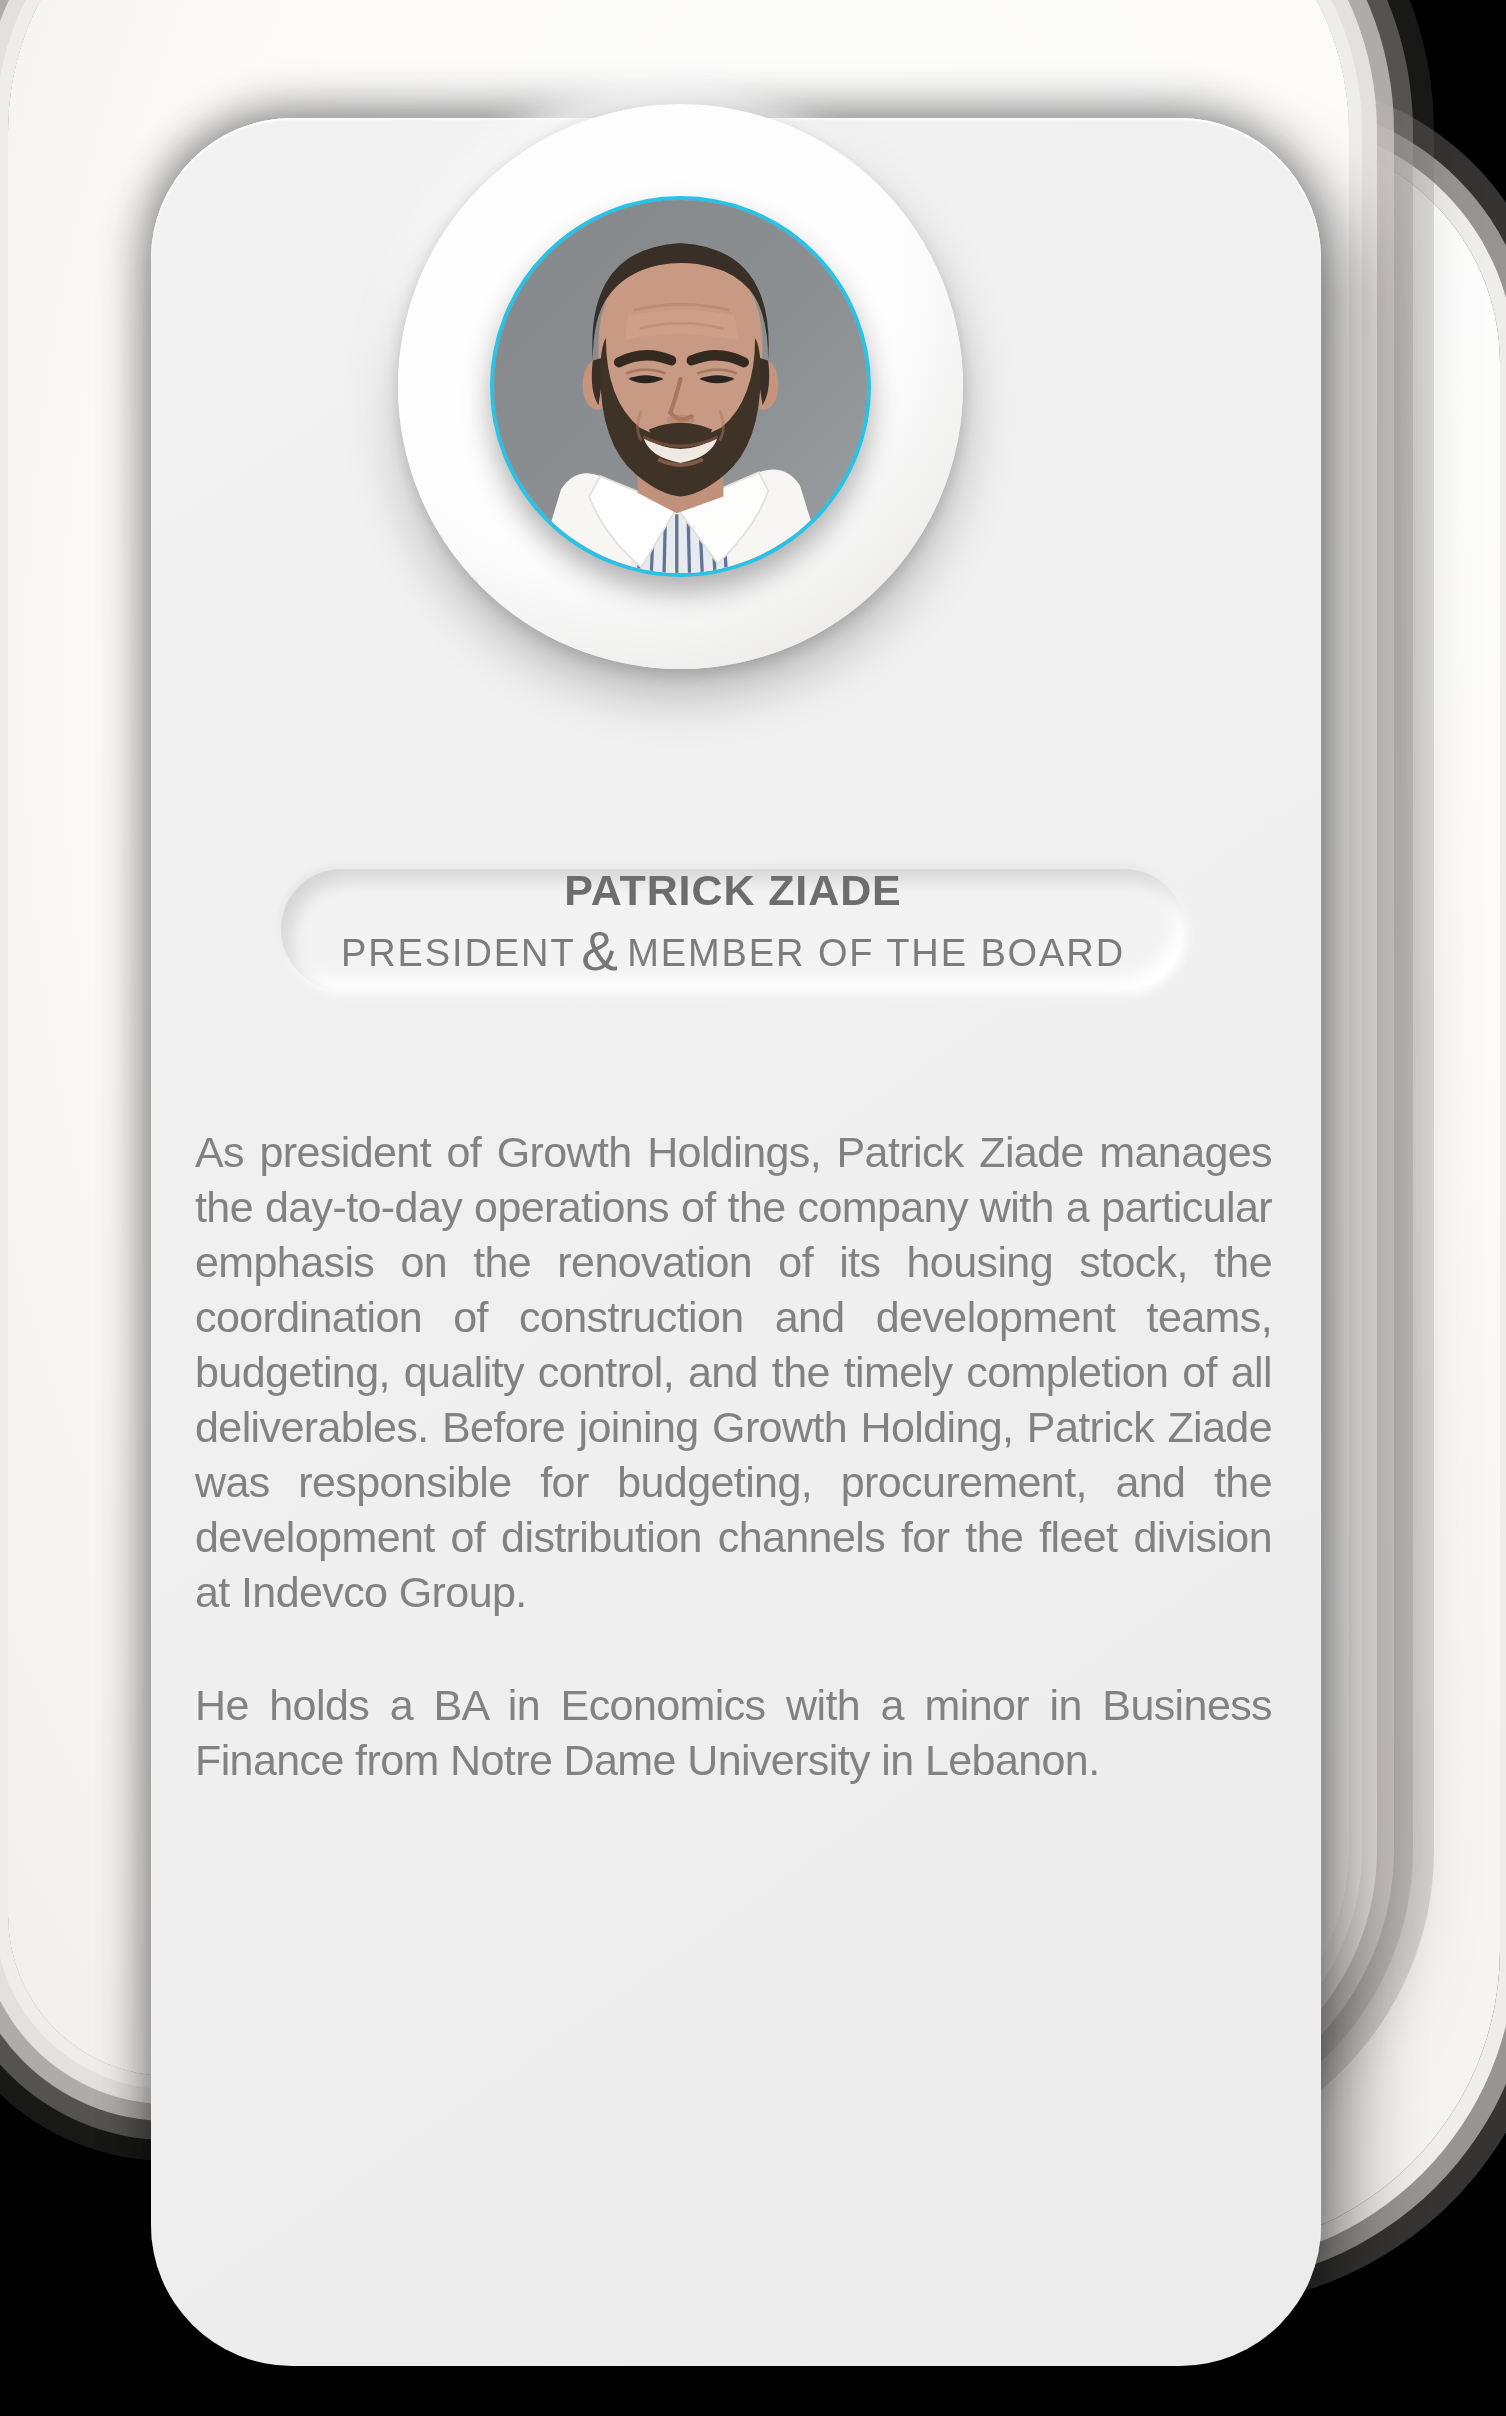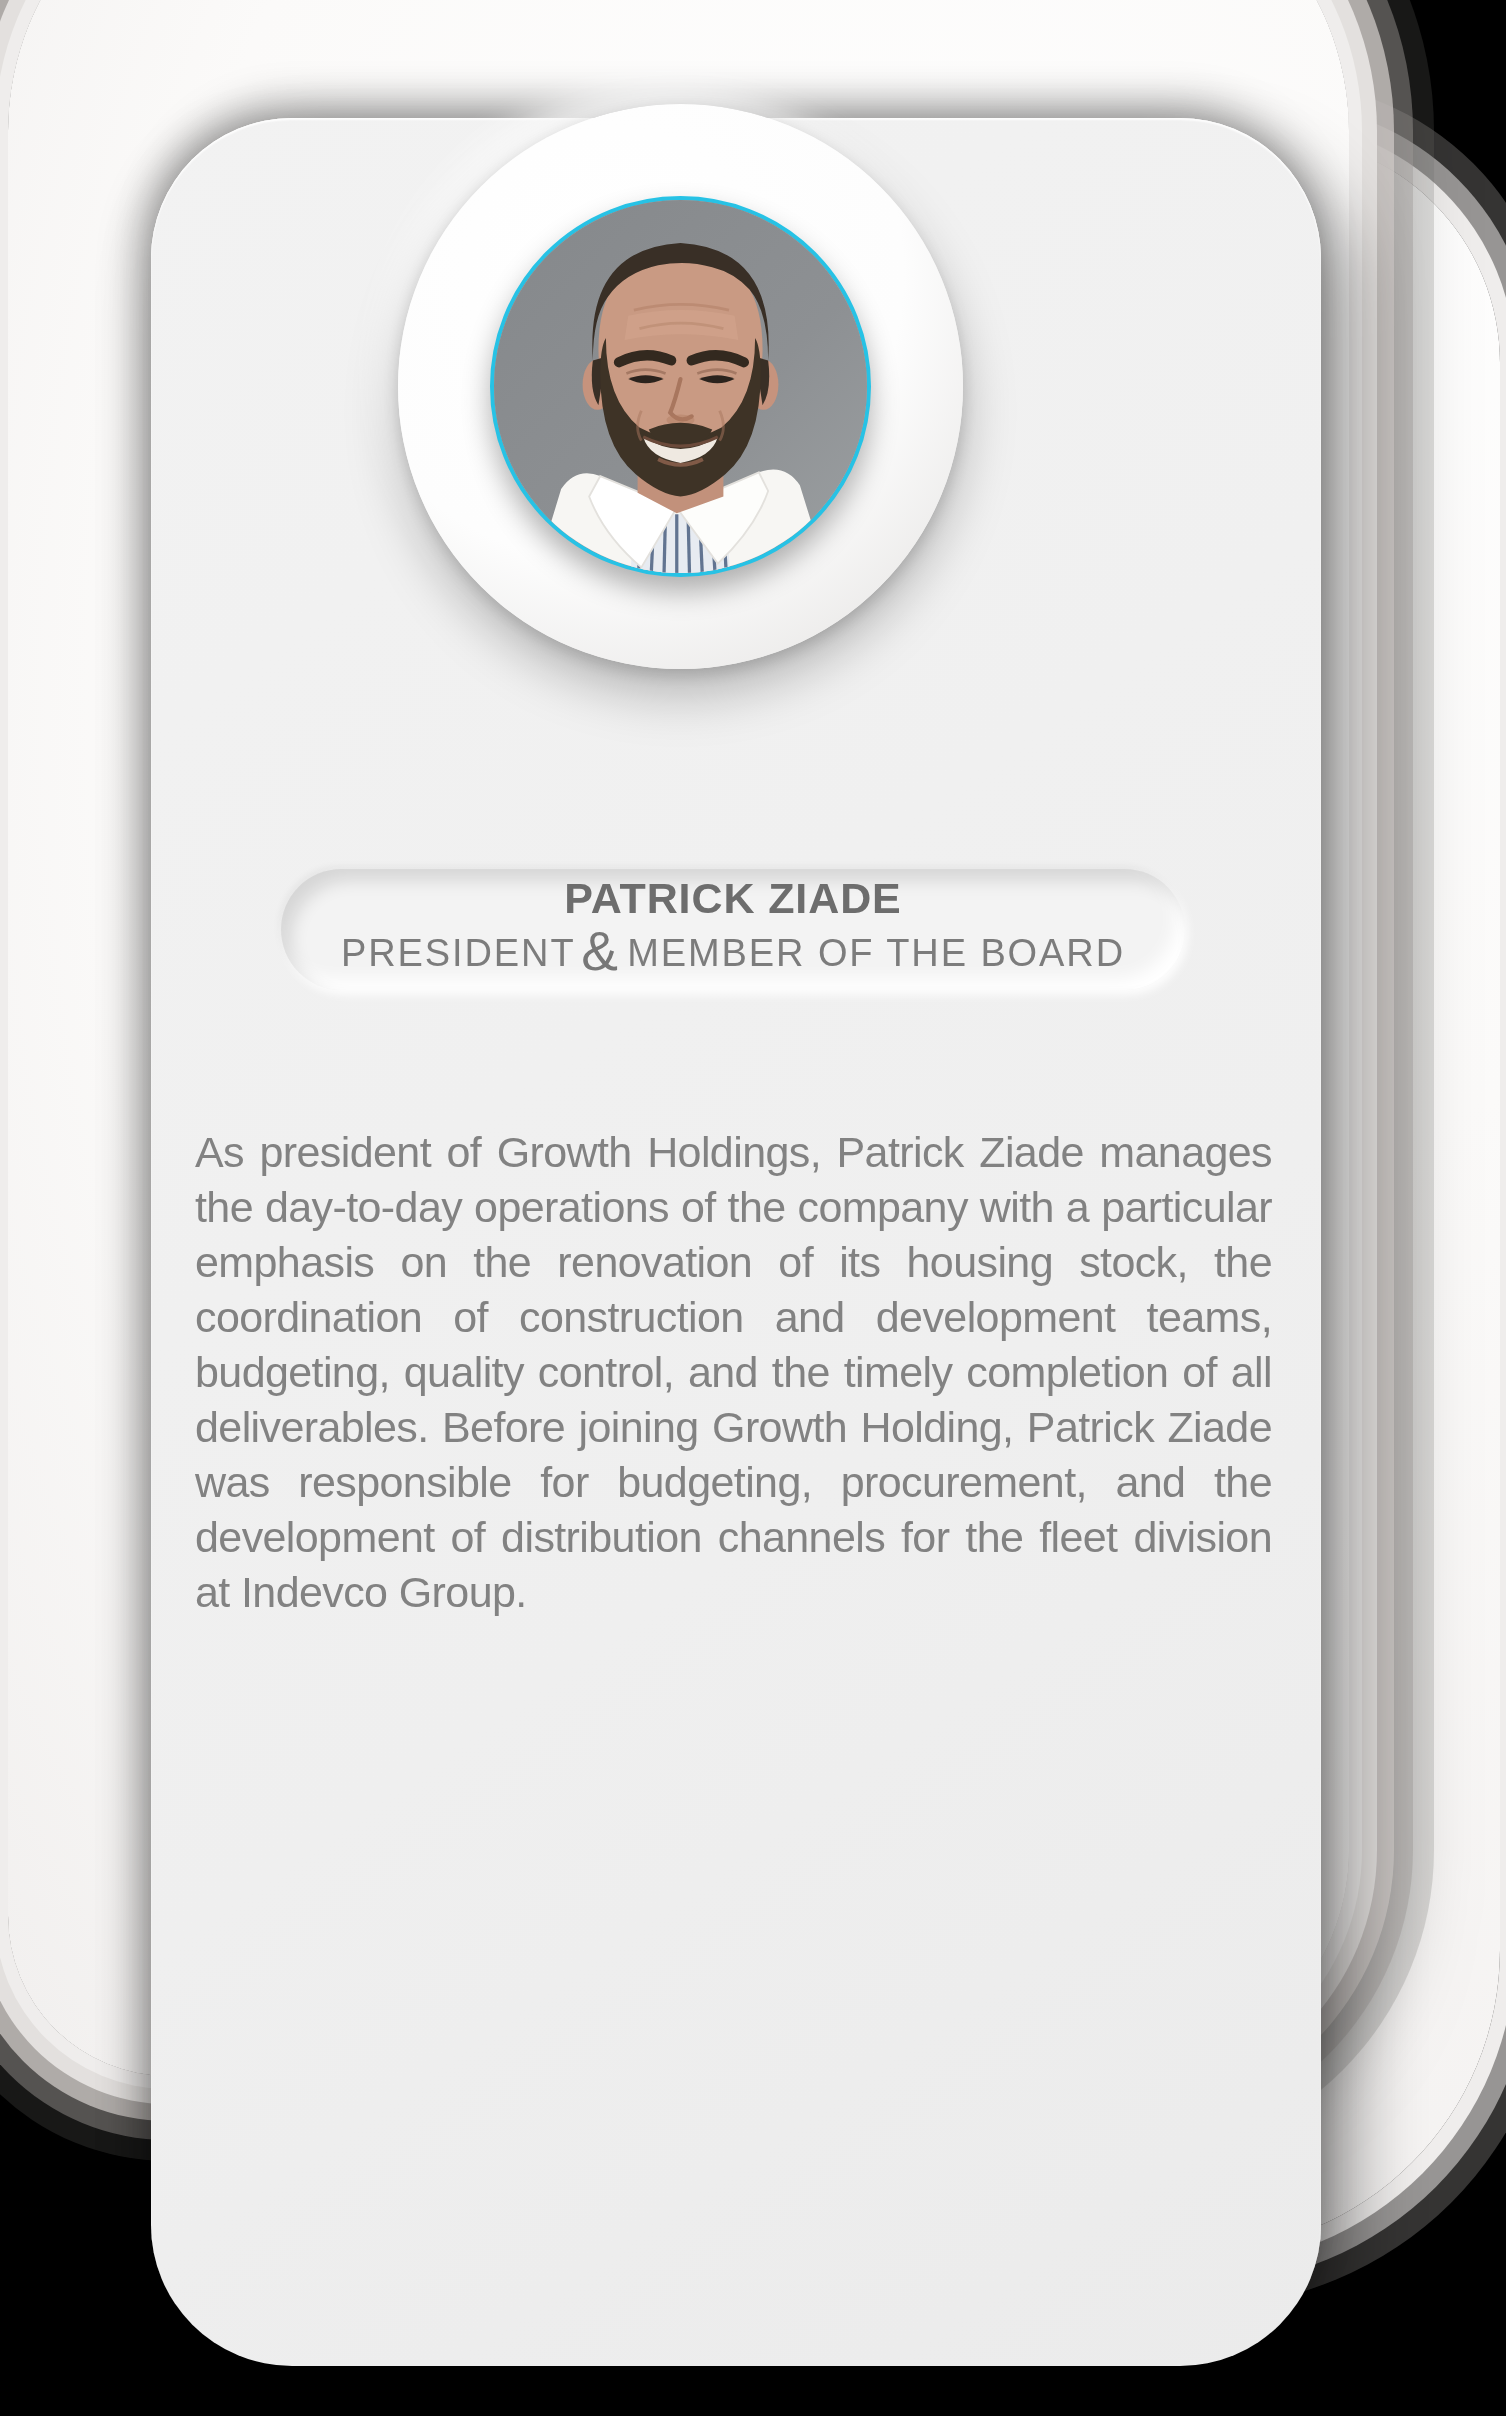--- a/index.html
+++ b/index.html
@@ -68,21 +68,21 @@
       -1.9px -2.8px 7.5px rgba(0,0,0,.05);
     display:flex;flex-direction:column;align-items:center;justify-content:center;
     text-align:center;
   }
   .person-name{
     font-size:43px;font-weight:bold;letter-spacing:0.9px;color:#6d6d6d;
     line-height:47px;margin:0;text-align:right;
   }
   .person-role{
     font-size:38px;font-weight:400;letter-spacing:1.9px;color:#7c7c7c;
-    line-height:43px;margin:8px;white-space:nowrap;
+    line-height:43px;margin:16px;white-space:nowrap;
   }
   .person-role .amp{
     font-size:55px;font-weight:400;vertical-align:-3.8px;letter-spacing:0;
     margin:0 9.4px 0 5.6px;color:#777;
   }
   
   .bio{
     position:absolute;left:28px;top:991px;width:1109px;
     color:#828282;font-size:43px;line-height:55px;
     letter-spacing:-0.6px;text-align:justify;
@@ -170,17 +170,18 @@
 
     <div class="name-plate">
       <h1 class="person-name">PATRICK ZIADE</h1>
       <div class="person-role">
         <span>PRESIDENT</span><span class="amp">&amp;</span><span>MEMBER OF THE BOARD</span>
       </div>
     </div>
 
     <div class="bio">
       <p>As president of Growth Holdings, Patrick Ziade manages the day-to-day operations of the company with a particular emphasis on the renovation of its housing stock, the coordination of construction and development teams, budgeting, quality control, and the timely completion of all deliverables. Before joining Growth Holding, Patrick Ziade was responsible for budgeting, procurement, and the development of distribution channels for the fleet division at Indevco Group.</p>
+      <p>He holds a BA in Economics with a minor in Business Finance from Notre Dame University in Lebanon.</p>
     </div>
 
   </div>
 </div>
 
 
 </body></html>

